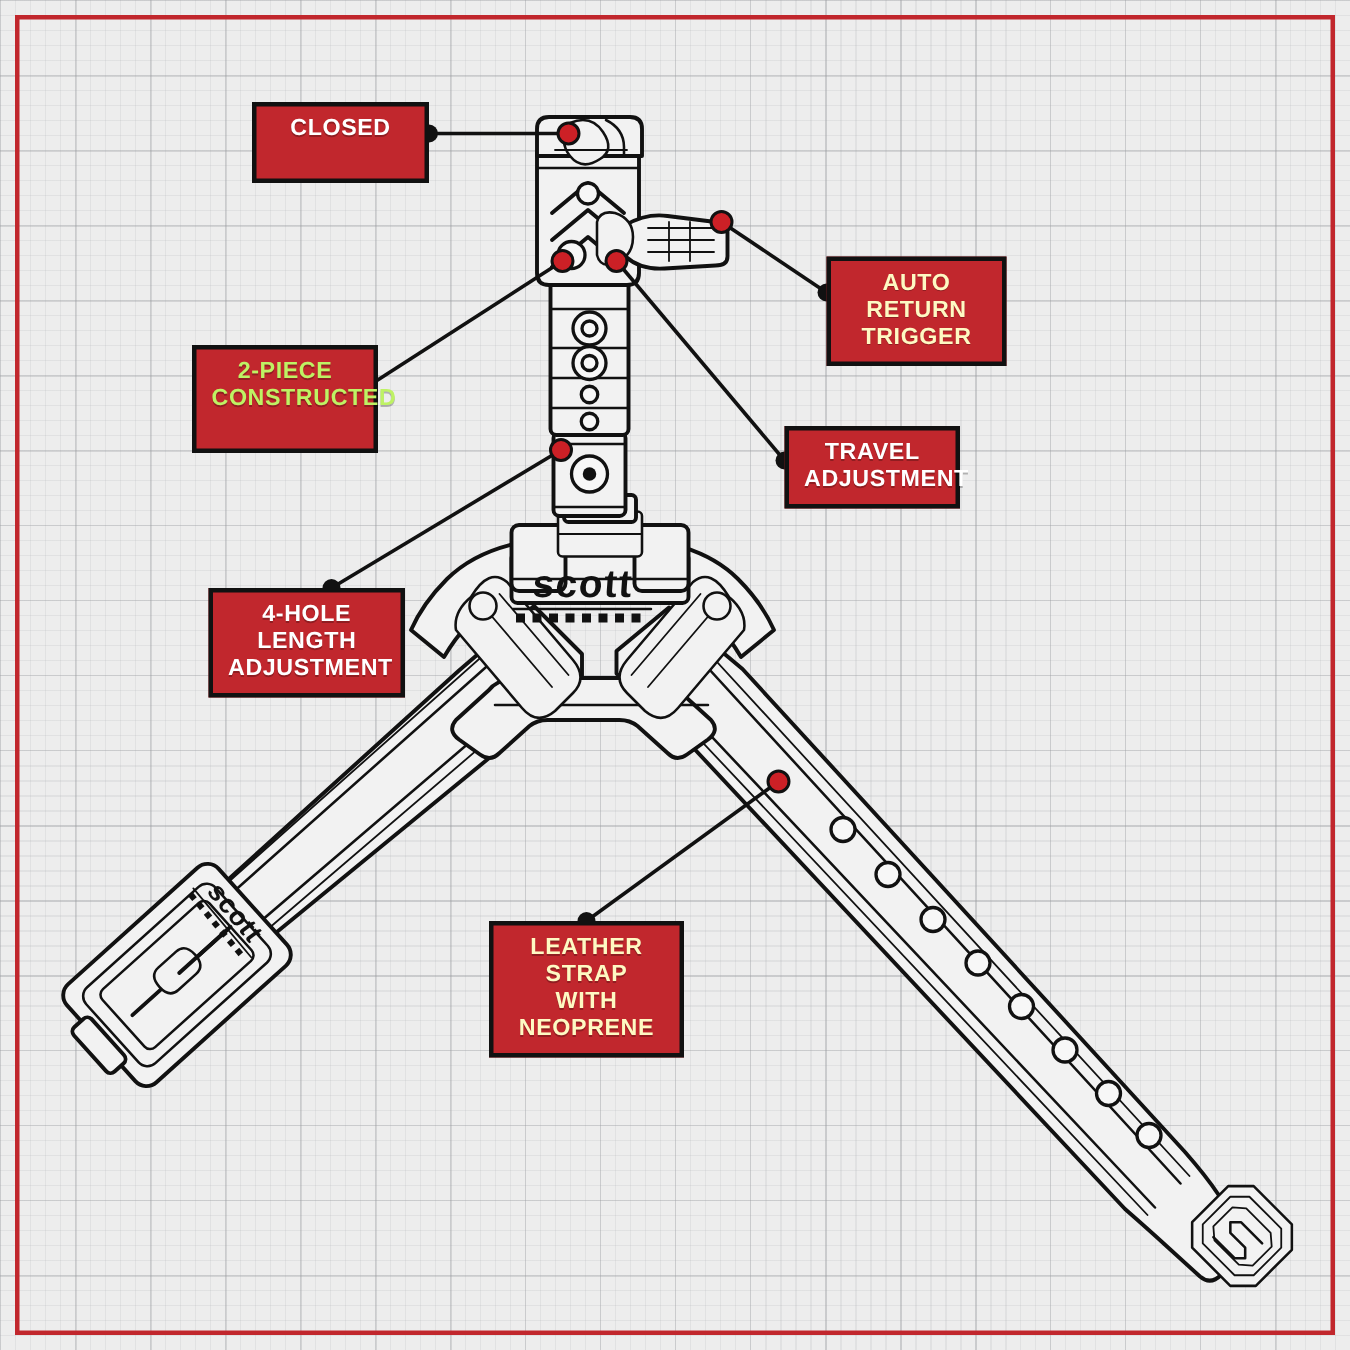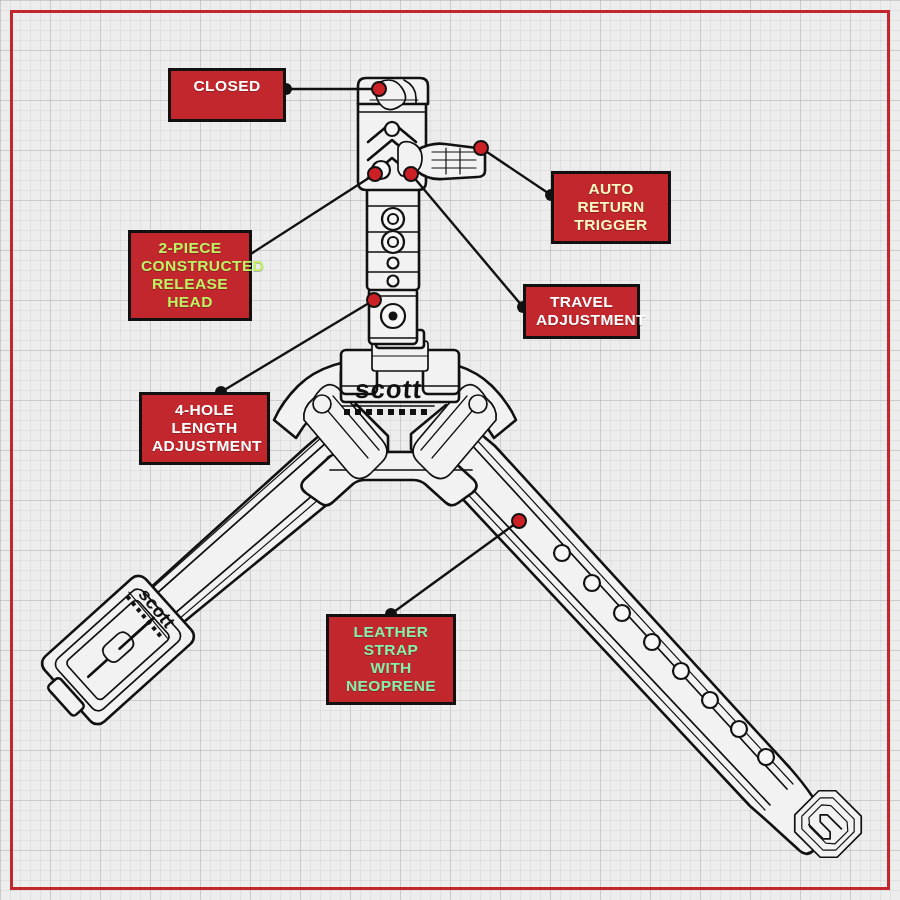--- a/index.html
+++ b/index.html
@@ -246,20 +246,20 @@
         <circle cx="221" cy="392" r="6" fill="#111111"></circle>
         <line x1="391" y1="614" x2="519" y2="521" stroke="#111111" stroke-width="2.4"></line>
         <circle cx="519" cy="521" r="7" fill="#cc2026" stroke="#111" stroke-width="2"></circle>
         <circle cx="391" cy="614" r="6" fill="#111111"></circle>
       </g>
   </svg>
 
   <div id="callouts">
       <div class="callout" style="left: 168px; top: 68px; width: 118px; min-height: 54px; background: rgb(193, 39, 45); border-color: rgb(17, 17, 17); color: rgb(255, 255, 255);"><span>CLOSED</span></div>
       <div class="callout" style="left: 551px; top: 171px; width: 120px; min-height: 54px; background: rgb(193, 39, 45); border-color: rgb(17, 17, 17); color: #fef9c3;"><span>AUTO RETURN</span><span>TRIGGER</span></div>
-      <div class="callout" style="left: 128px; top: 230px; width: 124px; min-height: 72px; background: rgb(193, 39, 45); border-color: rgb(17, 17, 17); color: #bef264;"><span>2-PIECE</span><span>CONSTRUCTED</span><span>RELEASE HEAD</span></div>
+      <div class="callout" style="left: 128px; top: 230px; width: 124px; min-height: 72px; background: rgb(193, 39, 45); border-color: rgb(17, 17, 17); color: #bef264;"><span>2-PIECE</span><span>CONSTRUCTED</span></div>
       <div class="callout" style="left: 523px; top: 284px; width: 117px; min-height: 54px; background: rgb(193, 39, 45); border-color: rgb(17, 17, 17); color: rgb(255, 255, 255);"><span>TRAVEL</span><span>ADJUSTMENT</span></div>
       <div class="callout" style="left: 139px; top: 392px; width: 131px; min-height: 54px; background: rgb(193, 39, 45); border-color: rgb(17, 17, 17); color: rgb(255, 255, 255);"><span>4-HOLE LENGTH</span><span>ADJUSTMENT</span></div>
-      <div class="callout" style="left: 326px; top: 614px; width: 130px; min-height: 54px; background: rgb(193, 39, 45); border-color: rgb(17, 17, 17); color: #86efac;"><span>LEATHER STRAP</span><span>WITH NEOPRENE</span></div>
+      <div class="callout" style="left: 326px; top: 614px; width: 130px; min-height: 54px; background: rgb(193, 39, 45); border-color: rgb(17, 17, 17); color: #fef9c3;"><span>LEATHER STRAP</span><span>WITH NEOPRENE</span></div>
     </div>
 
   <div id="frame"></div>
 </div>
 
 </body></html>

